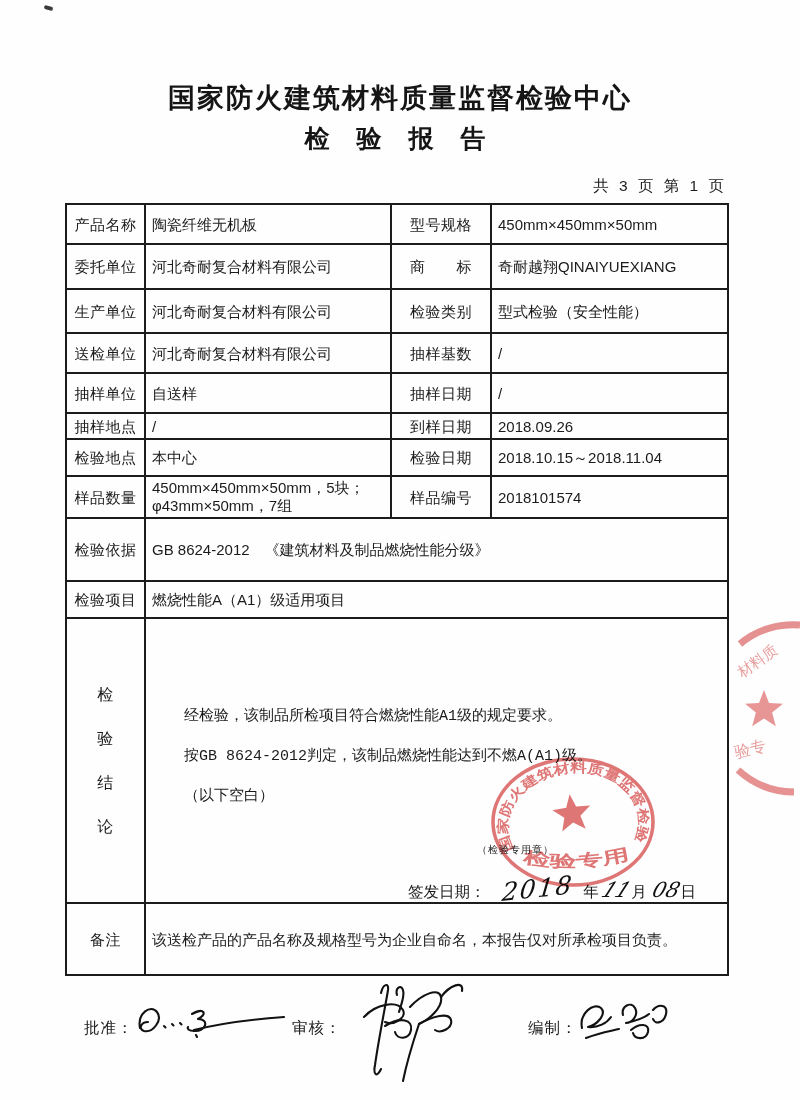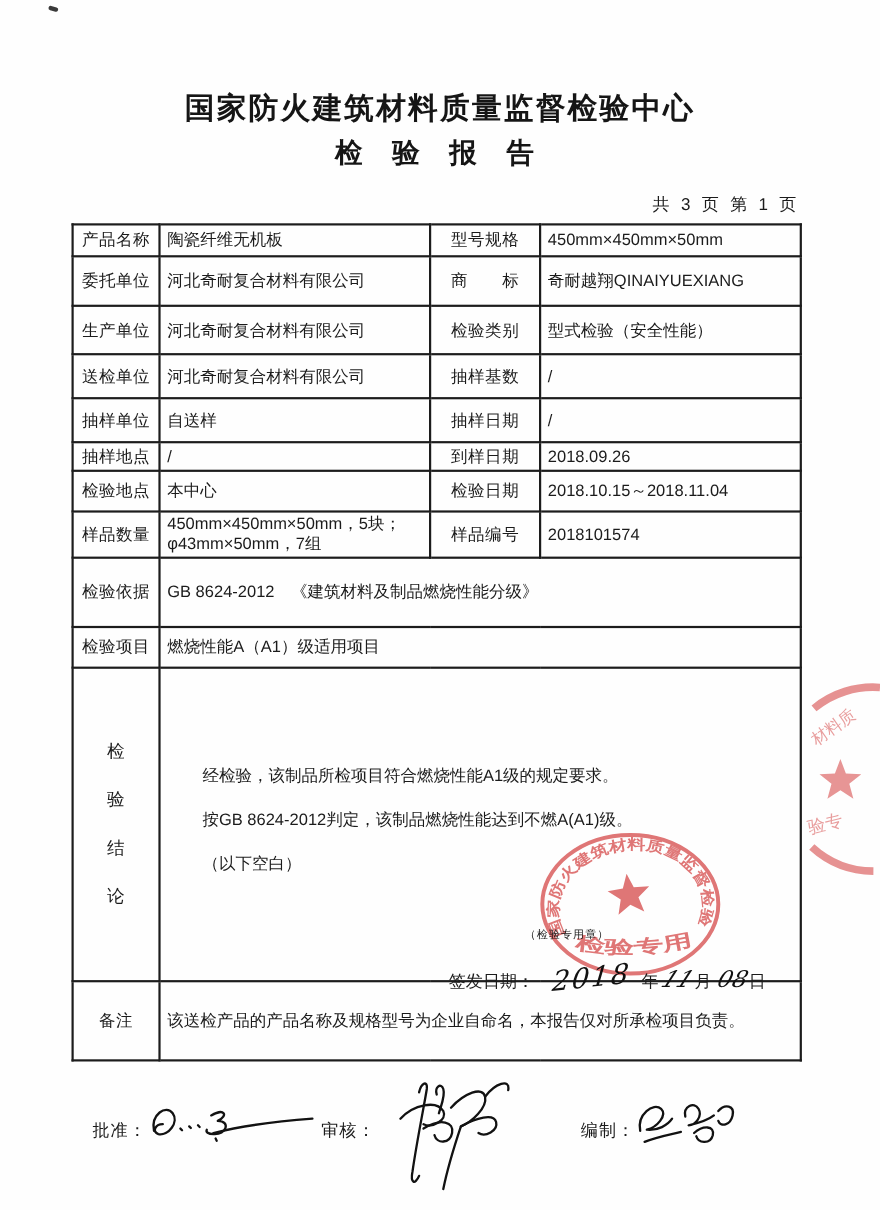--- a/index.html
+++ b/index.html
@@ -24,21 +24,21 @@
   table.report{
     position:absolute;left:65px;top:203px;width:662px;
     border-collapse:collapse;table-layout:fixed;
   }
   table.report td{
     border:2px solid #1c1c1c;font-size:15px;vertical-align:middle;
     padding:2px 6px;line-height:19px;overflow:hidden;
   }
   td.lbl{text-align:center;padding:2px 2px;letter-spacing:0.5px;}
   td.val{text-align:left;padding-left:9px;}
-  td.concl{position:relative;vertical-align:top;}
+  td.concl{position:relative;vertical-align:top;font-family:Liberation Mono, monospace;}
   .vlabel{display:flex;flex-direction:column;align-items:center;justify-content:center;gap:25px;height:100%;}
   .vlabel span{display:block;font-size:16px;}
   .concl-p{margin:0 0 23px 0;text-indent:28px;line-height:17px;}
   .concl-body{padding-top:14px;padding-left:4px;}
   
   .seal-note{position:absolute;left:477px;top:843px;font-size:10px;letter-spacing:1px;z-index:3;}
   .issue-line{position:absolute;left:408px;top:874px;width:330px;font-size:15.5px;z-index:3;white-space:nowrap;}
   .hw{font-family:"DejaVu Serif",serif;font-style:italic;display:inline-block;color:#111;}
   .hw-year{font-size:25px;transform:rotate(-6deg) skewX(-12deg);margin:0 10px 0 16px;letter-spacing:2px;}
   .hw-month{font-size:21px;transform:skewX(-24deg);margin:0 2px 0 4px;}
@@ -67,21 +67,21 @@
   </div>
 
   <table class="report">
     <colgroup>
         <col style="width:79px">
         <col style="width:246px">
         <col style="width:100px">
         <col style="width:237px">
       </colgroup>
     <tbody>
-        <tr style="height:29px">
+        <tr style="height:40px">
       <td class="lbl">产品名称</td>
       <td class="val">陶瓷纤维无机板</td>
       <td class="lbl">型号规格</td>
       <td class="val">450mm×450mm×50mm</td>
     </tr>
     <tr style="height:45px">
       <td class="lbl">委托单位</td>
       <td class="val">河北奇耐复合材料有限公司</td>
       <td class="lbl">商　　标</td>
       <td class="val">奇耐越翔QINAIYUEXIANG</td>

